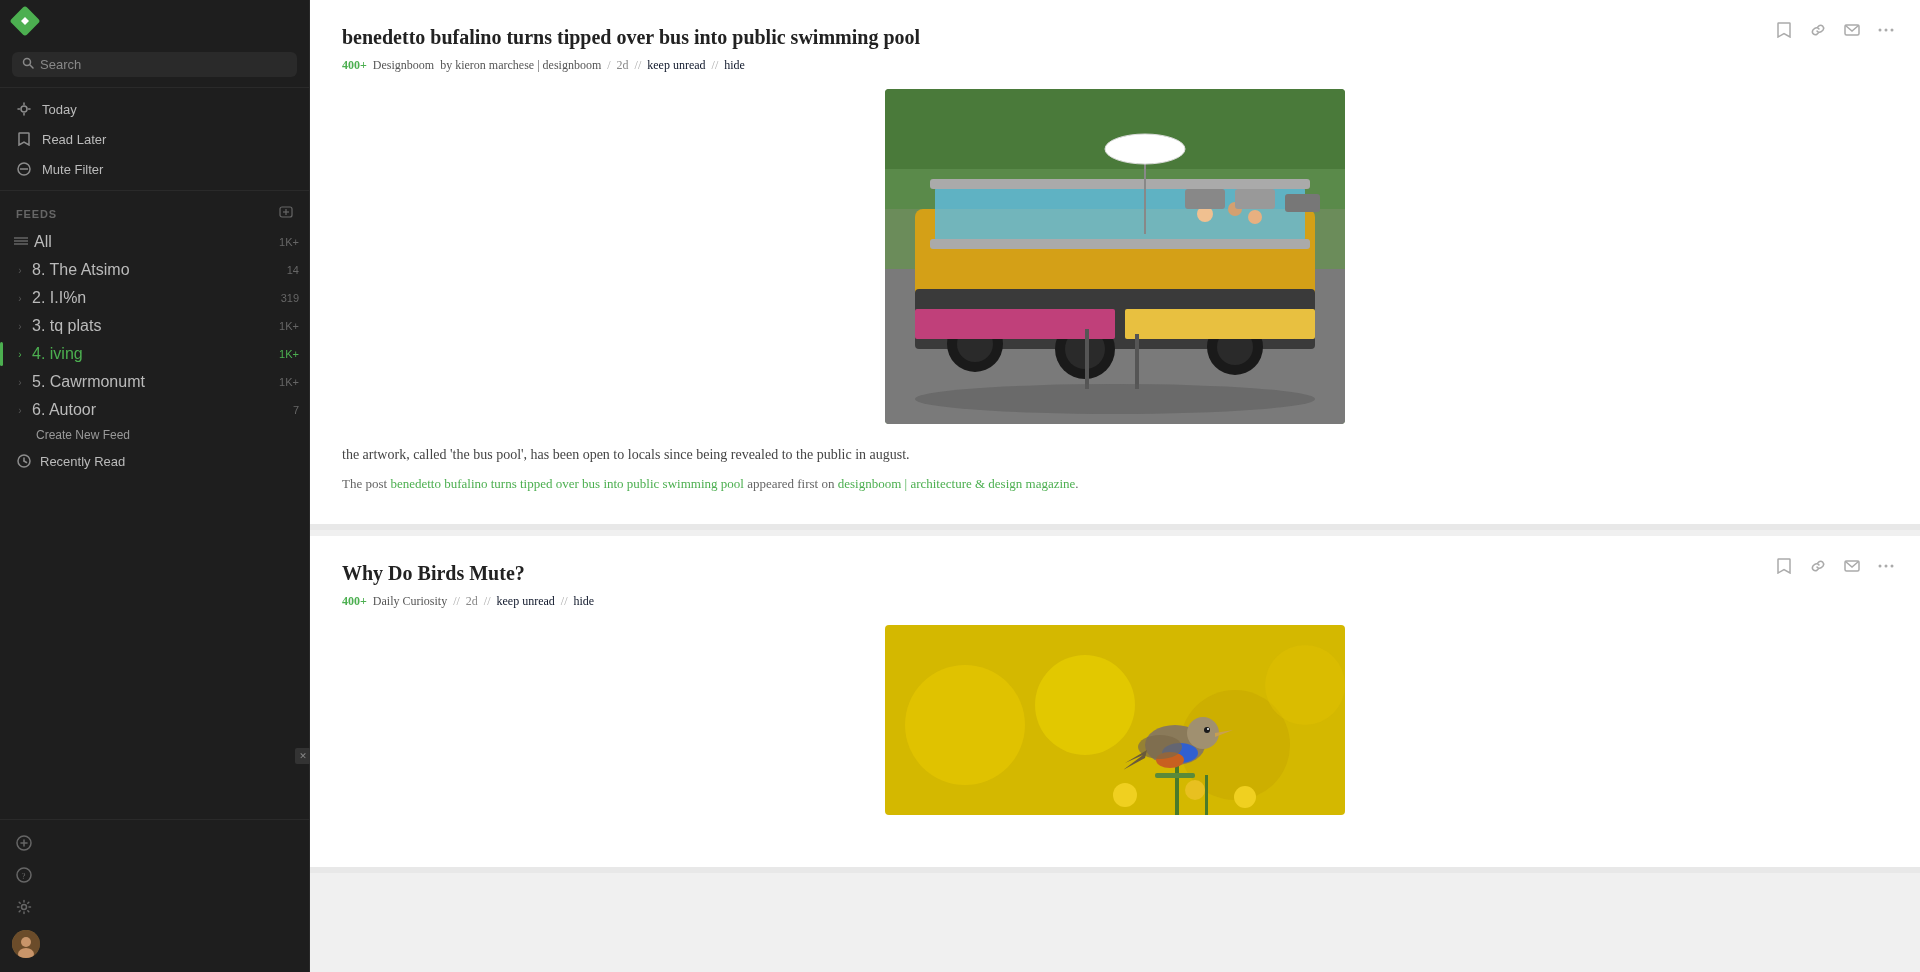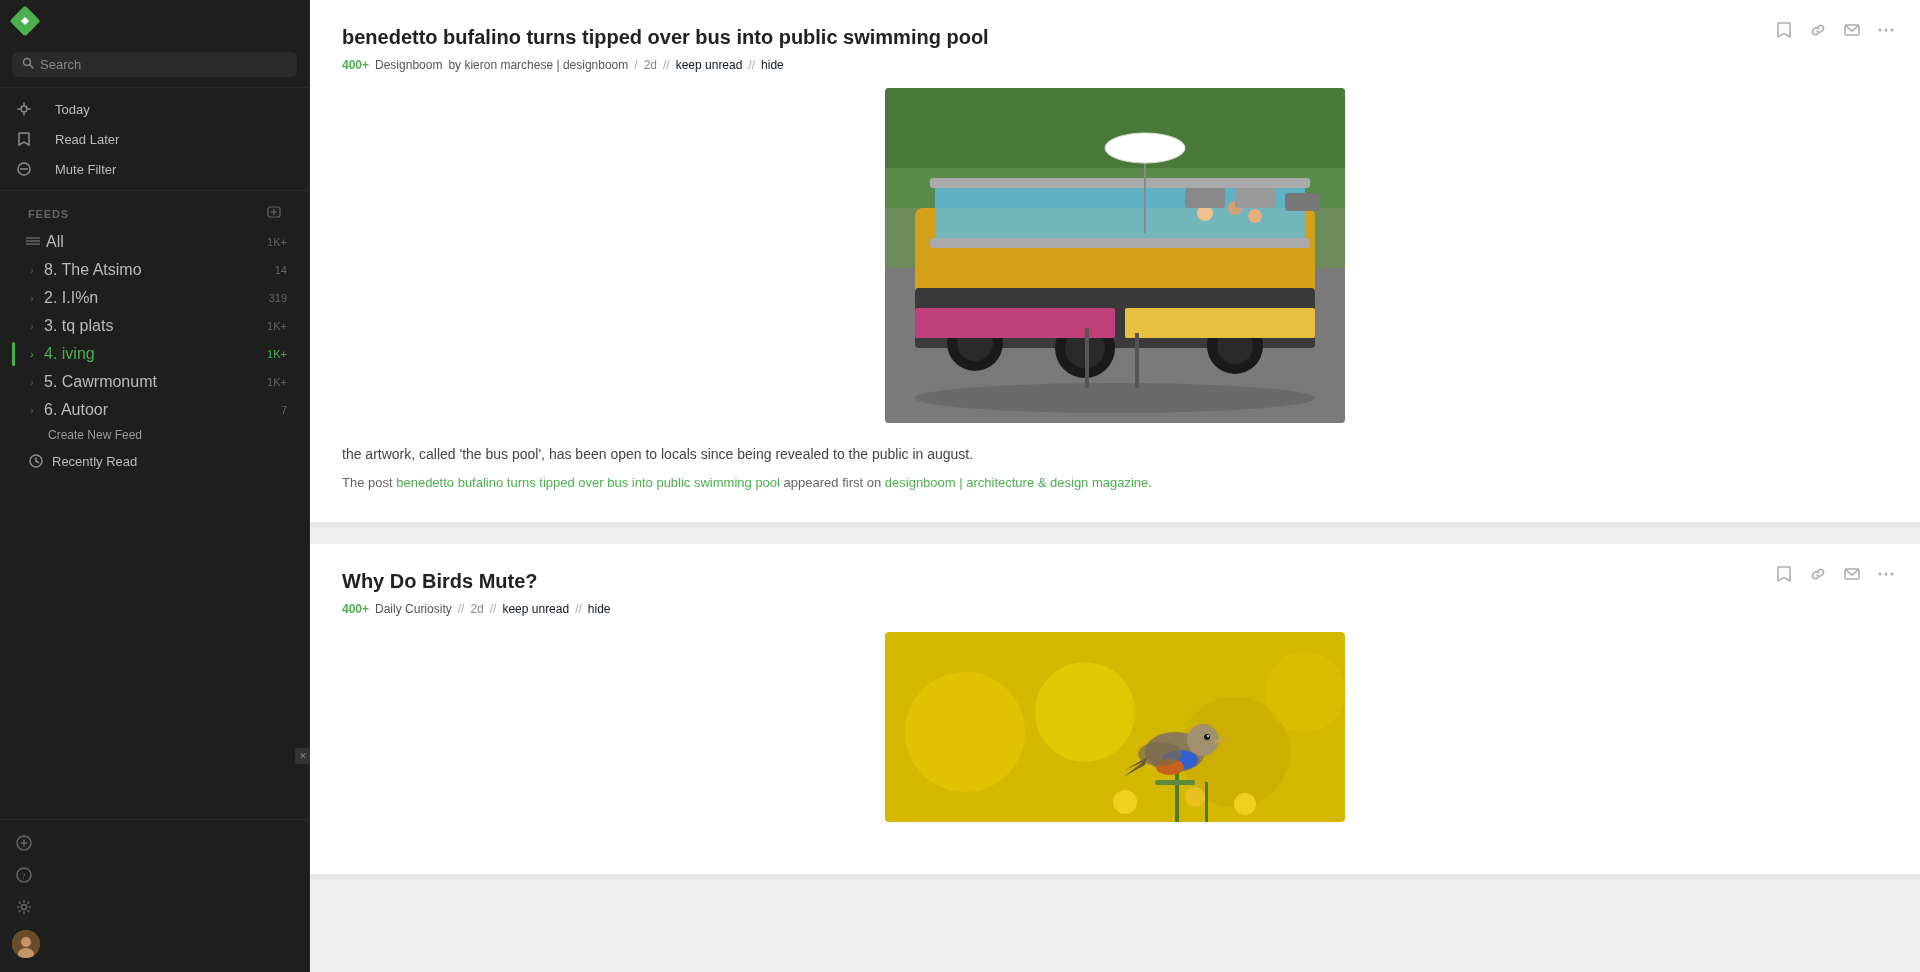--- a/index.html
+++ b/index.html
@@ -44,31 +44,31 @@
     .search-icon-svg { color: #888; font-size: 12px; }
 
     .sidebar-nav {
       padding: 6px 0;
       border-bottom: 1px solid #2a2a2a;
     }
 
     .nav-item {
       display: flex;
       align-items: center;
-      gap: 23px;
+      gap: 10px;
       padding: 7px 16px;
       cursor: pointer;
       font-size: 13px;
       color: #bbb;
     }
 
     .nav-icon { width: 16px; height: 16px; display: flex; align-items: center; justify-content: center; opacity: 0.7; }
 
     .feeds-section {
-      padding: 10px 12px;
+      padding: 10px 0;
       flex: 1;
       overflow-y: auto;
     }
 
     .feeds-header {
       display: flex;
       align-items: center;
       justify-content: space-between;
       padding: 4px 16px 6px;
     }
@@ -189,21 +189,22 @@
       justify-content: center;
     }
 
     
     #main {
       flex: 1;
       background: #f0f0f0;
       overflow-y: auto;
       display: flex;
       flex-direction: column;
-      gap: 16px;
+      gap: 6px;
+      font-family: Liberation Serif, serif;
     }
 
     .article-card {
       background: #fff;
       border-bottom: 6px solid #e8e8e8;
       padding: 24px 32px 32px;
     }
 
     .article-title {
       font-size: 20px;

